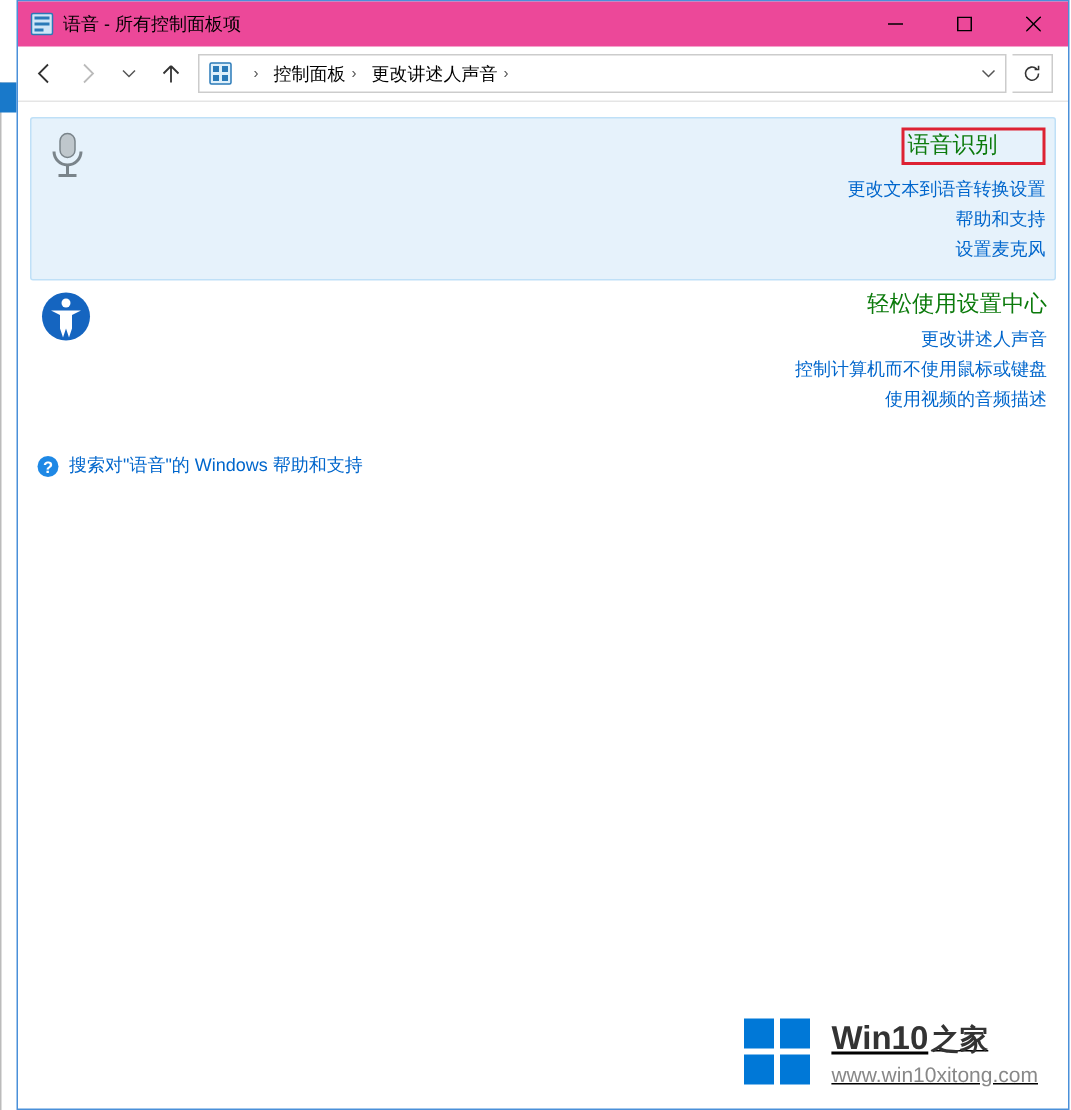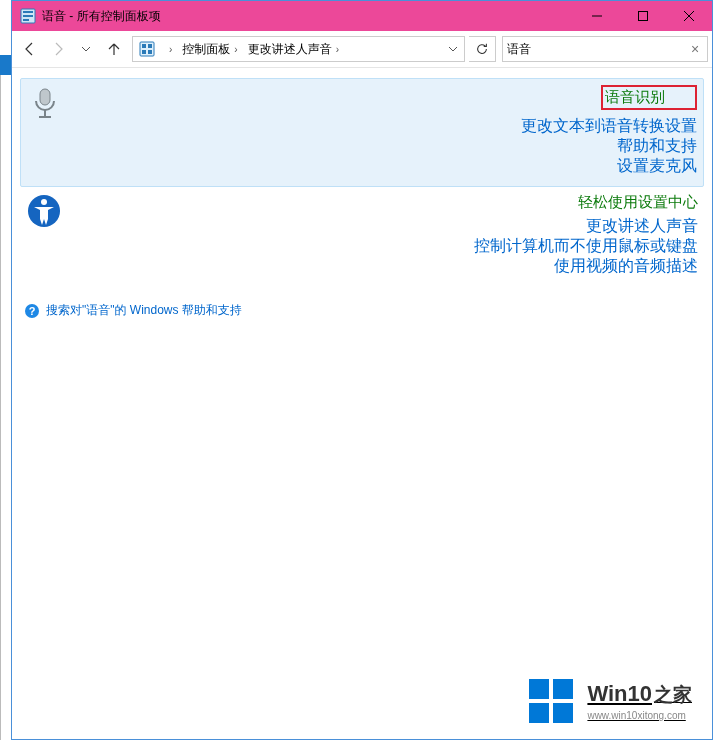--- a/index.html
+++ b/index.html
@@ -28,30 +28,30 @@
   .searchbox input{flex:1;border:none;outline:none;font-size:12px;font-family:inherit;height:20px;padding:0;}
   .searchbox .clear{width:16px;text-align:center;color:#777;font-size:14px;cursor:default;}
   
   .content{flex:1;overflow:auto;padding:10px 8px 8px 8px;position:relative;text-align:right;}
   .result{display:flex;align-items:flex-start;padding:6px 6px 10px 6px;border-radius:2px;}
   .result.highlight{background:#e6f2fb;border:1px solid #bfe0f7;}
   .result .ricon{width:36px;height:36px;flex:0 0 36px;margin-right:14px;display:flex;align-items:flex-start;justify-content:center;}
   .result .rbody{flex:1;}
   .result .rtitle{font-size:15px;color:#0b7a0b;margin:0 0 4px 0;font-weight:400;}
   .boxed{border:2px solid #d23 ; padding:0 30px 1px 2px;display:inline-block;line-height:20px;margin-bottom:2px;}
-  .tasklink{color:#0066cc;font-size:16px;line-height:20px;cursor:default;}
+  .tasklink{color:#0066cc;font-size:12px;line-height:20px;cursor:default;}
   .helpline{margin-top:16px;display:flex;align-items:center;color:#0066cc;font-size:12px;padding-left:4px;}
   .helpline .qicon{width:16px;height:16px;margin-right:6px;}
   
   .watermark{position:absolute;right:20px;bottom:14px;display:flex;align-items:center;gap:12px;text-decoration:underline;}
   .winlogo{width:48px;height:48px;}
   .wmtext{display:flex;flex-direction:column;align-items:flex-start;}
   .wmtext .line1{font-size:22px;color:#333;font-weight:600;display:flex;align-items:baseline;}
   .wmtext .line1 .zh{font-size:19px;margin-left:2px;}
-  .wmtext .line2{font-size:10px;color:#888;margin-top:2px;}
+  .wmtext .line2{font-size:14px;color:#888;margin-top:2px;}
 </style>
 </head>
 <body>
 
 <div class="outer">
   <div class="behind"></div>
   <div class="behind2"></div>
 
   <div class="window">
 
@@ -132,24 +132,20 @@
               <path d="M1 3 L5 7 L9 3" fill="none" stroke="#555" stroke-width="1"></path>
             </svg>
         </span>
       </div>
       <div class="refresh">
         <svg width="14" height="14" viewBox="0 0 16 16">
             <path d="M13 8a5 5 0 1 1-1.5-3.5M13 2v3h-3" fill="none" stroke="#333" stroke-width="1.2"></path>
           </svg>
       </div>
 
-      <div class="searchbox">
-        <input type="text" value="语音" style="">
-        <span class="clear">×</span>
-      </div>
     </div>
 
     <div class="content">
 
       <div id="results-container">
           <div class="result highlight">
             <span class="ricon">
               <svg viewBox="0 0 36 36">
                 <rect x="13" y="4" width="10" height="16" rx="5" fill="#bfc7cc" stroke="#7a848a"></rect>
                 <path d="M9 16a9 9 0 0 0 18 0" fill="none" stroke="#7a848a" stroke-width="2"></path>

